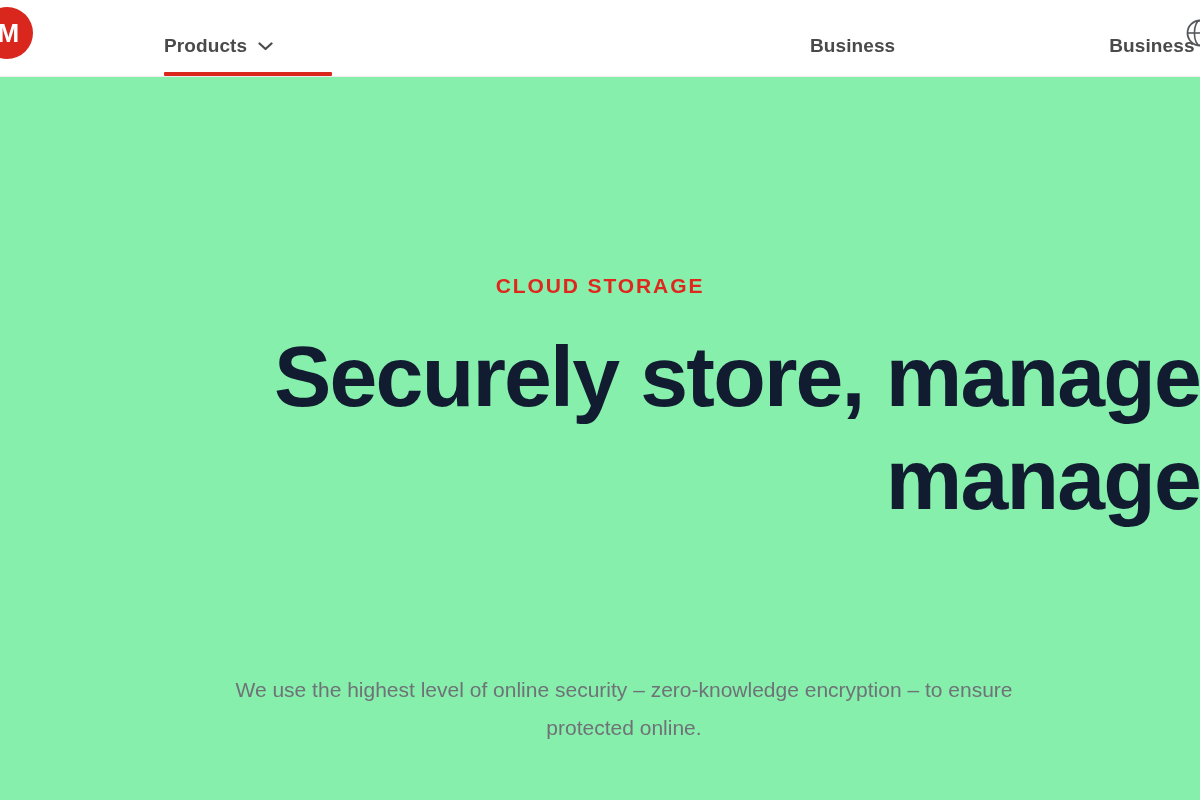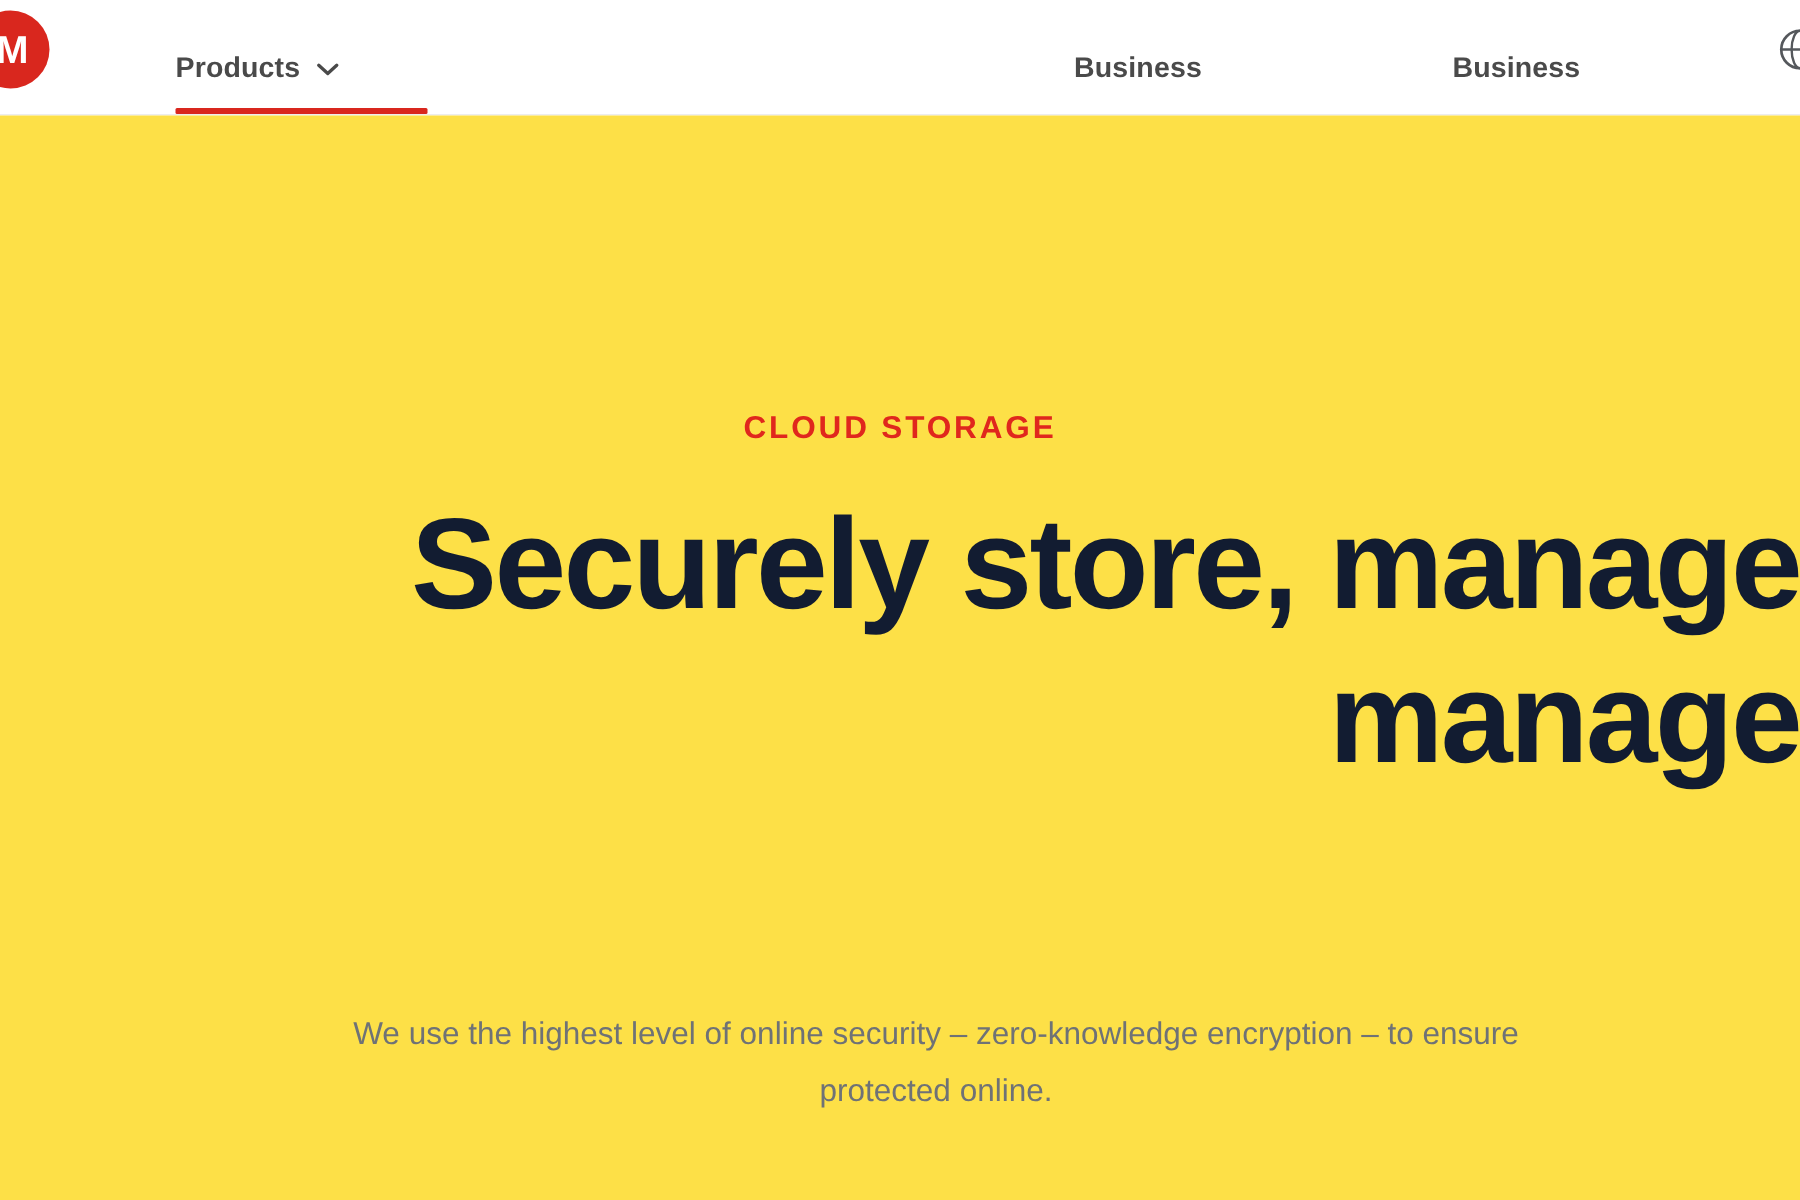--- a/index.html
+++ b/index.html
@@ -63,20 +63,21 @@
 
   .nav-item {
     position: relative;
     height: 77px;
     display: flex;
     align-items: center;
     gap: 11px;
     padding-top: 14px;
     cursor: pointer;
     white-space: nowrap;
+    margin-left: 47px;
   }
 
   .nav-label {
     font-size: 19px;
     font-weight: bold;
     color: #4a4a4a;
     letter-spacing: 0.1px;
     line-height: 1;
   }
 
@@ -113,21 +114,21 @@
     height: 30px;
     cursor: pointer;
   }
   .globe-btn svg { display: block; }
 
   
   .hero {
     position: relative;
     width: 1200px;
     height: 723px;
-    background: #fde047;
+    background: #86efac;
     text-align: center;
     overflow: hidden;
   }
 
   .eyebrow {
     position: absolute;
     top: 198px;
     left: 0;
     width: 1200px;
     text-align: center;

